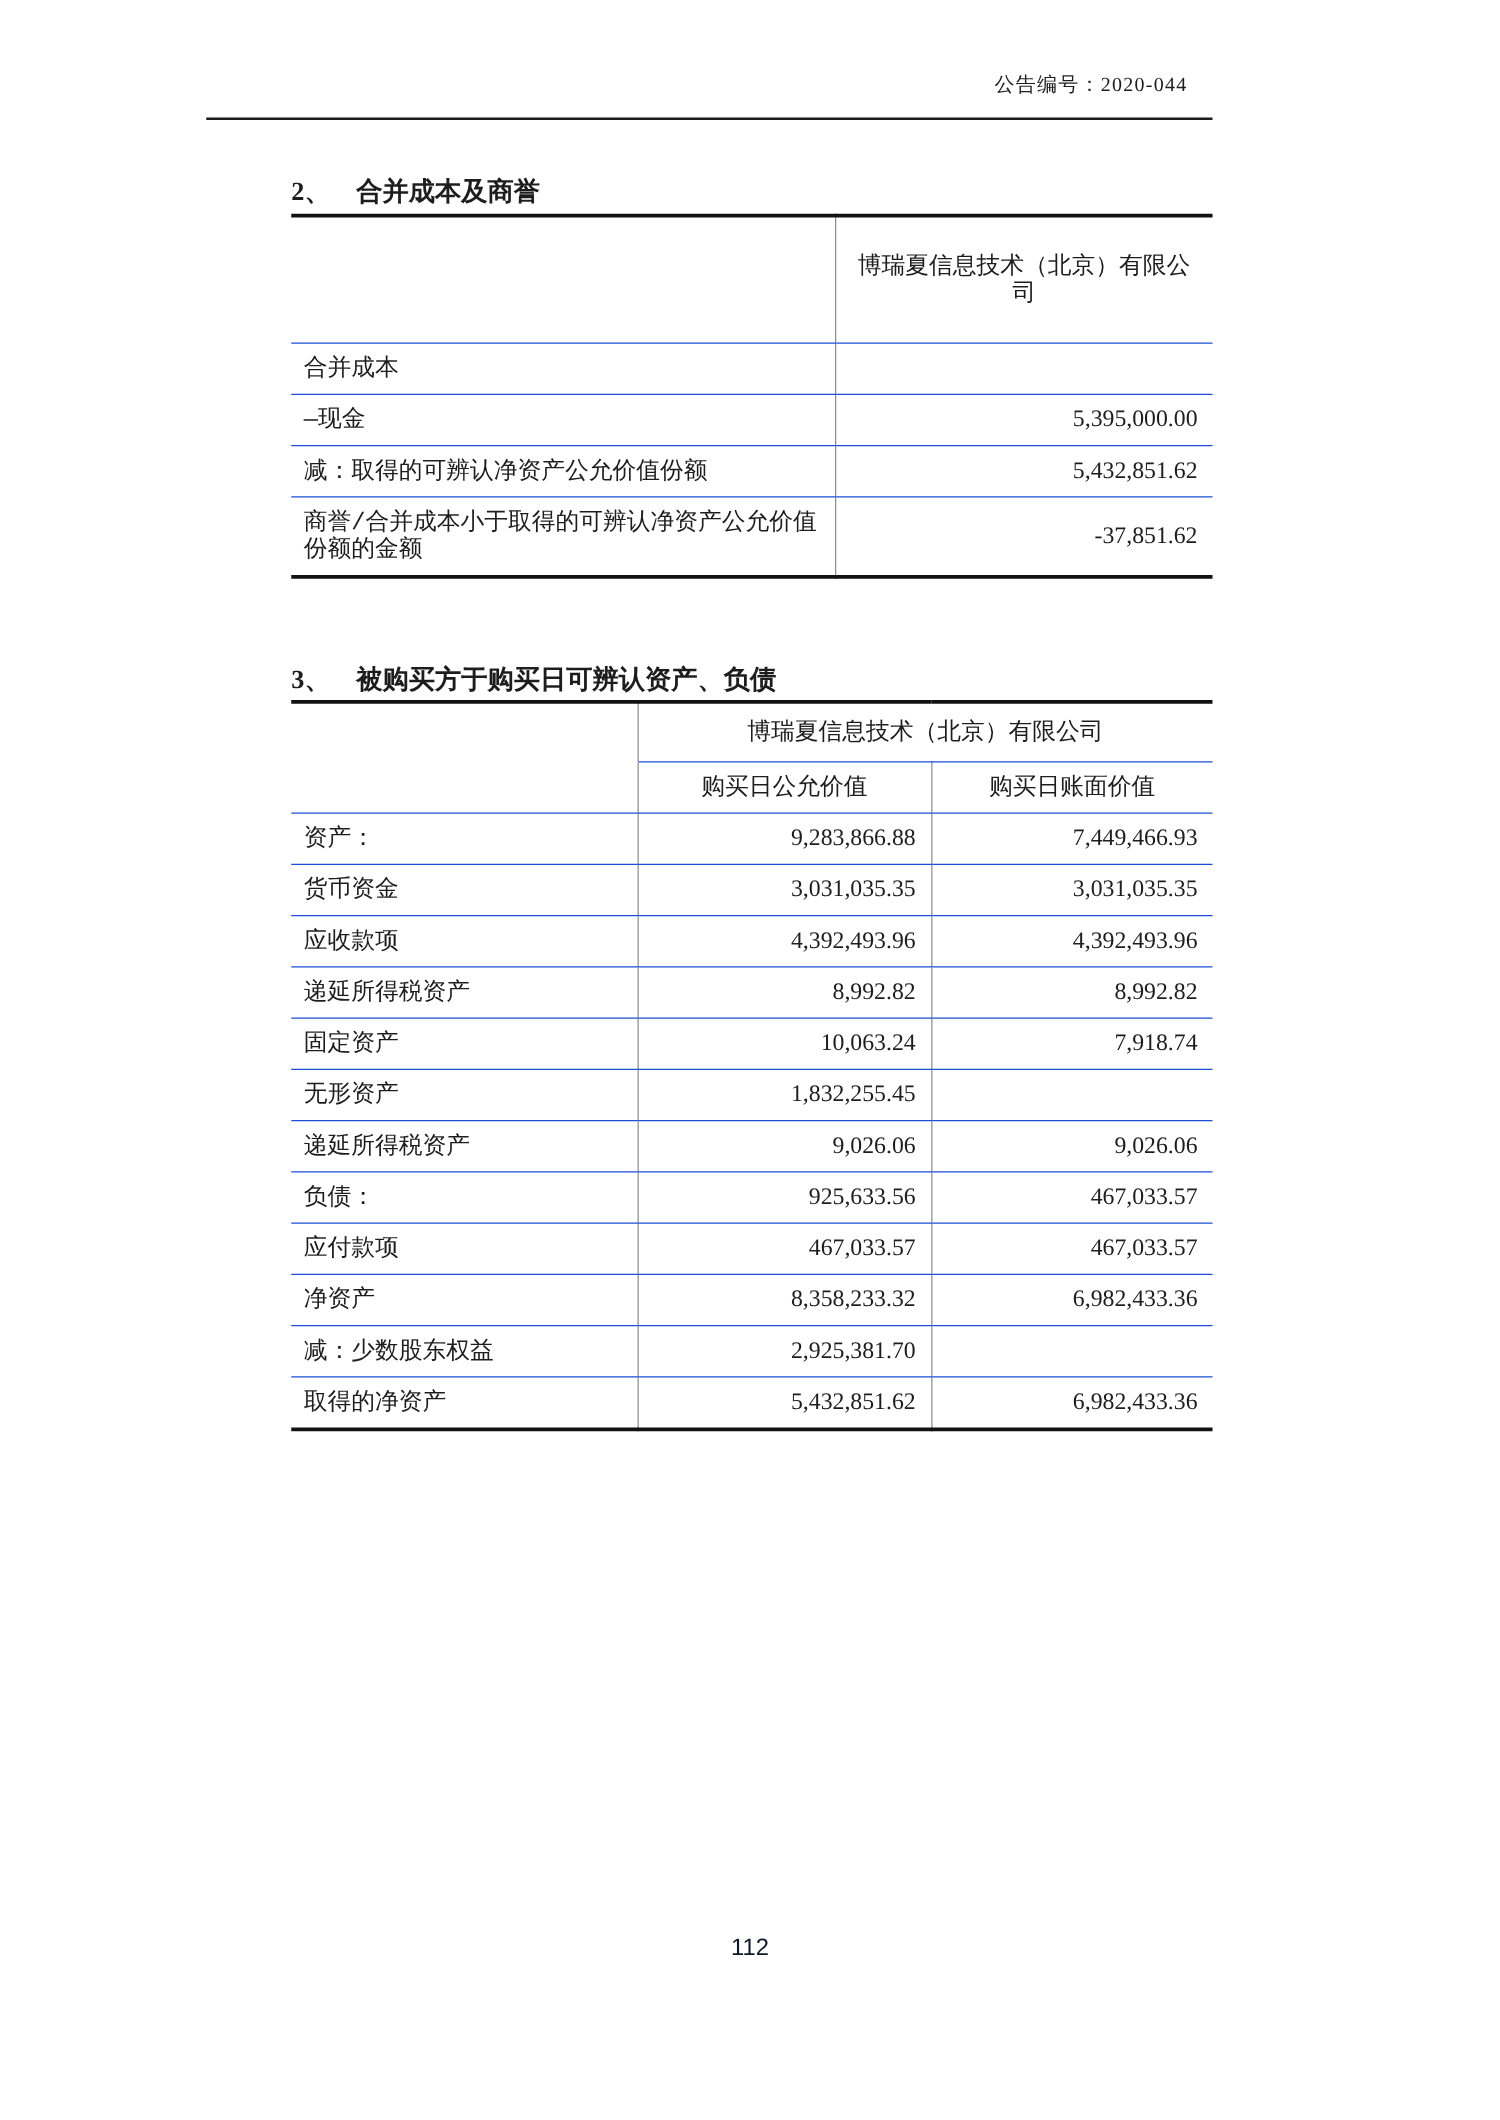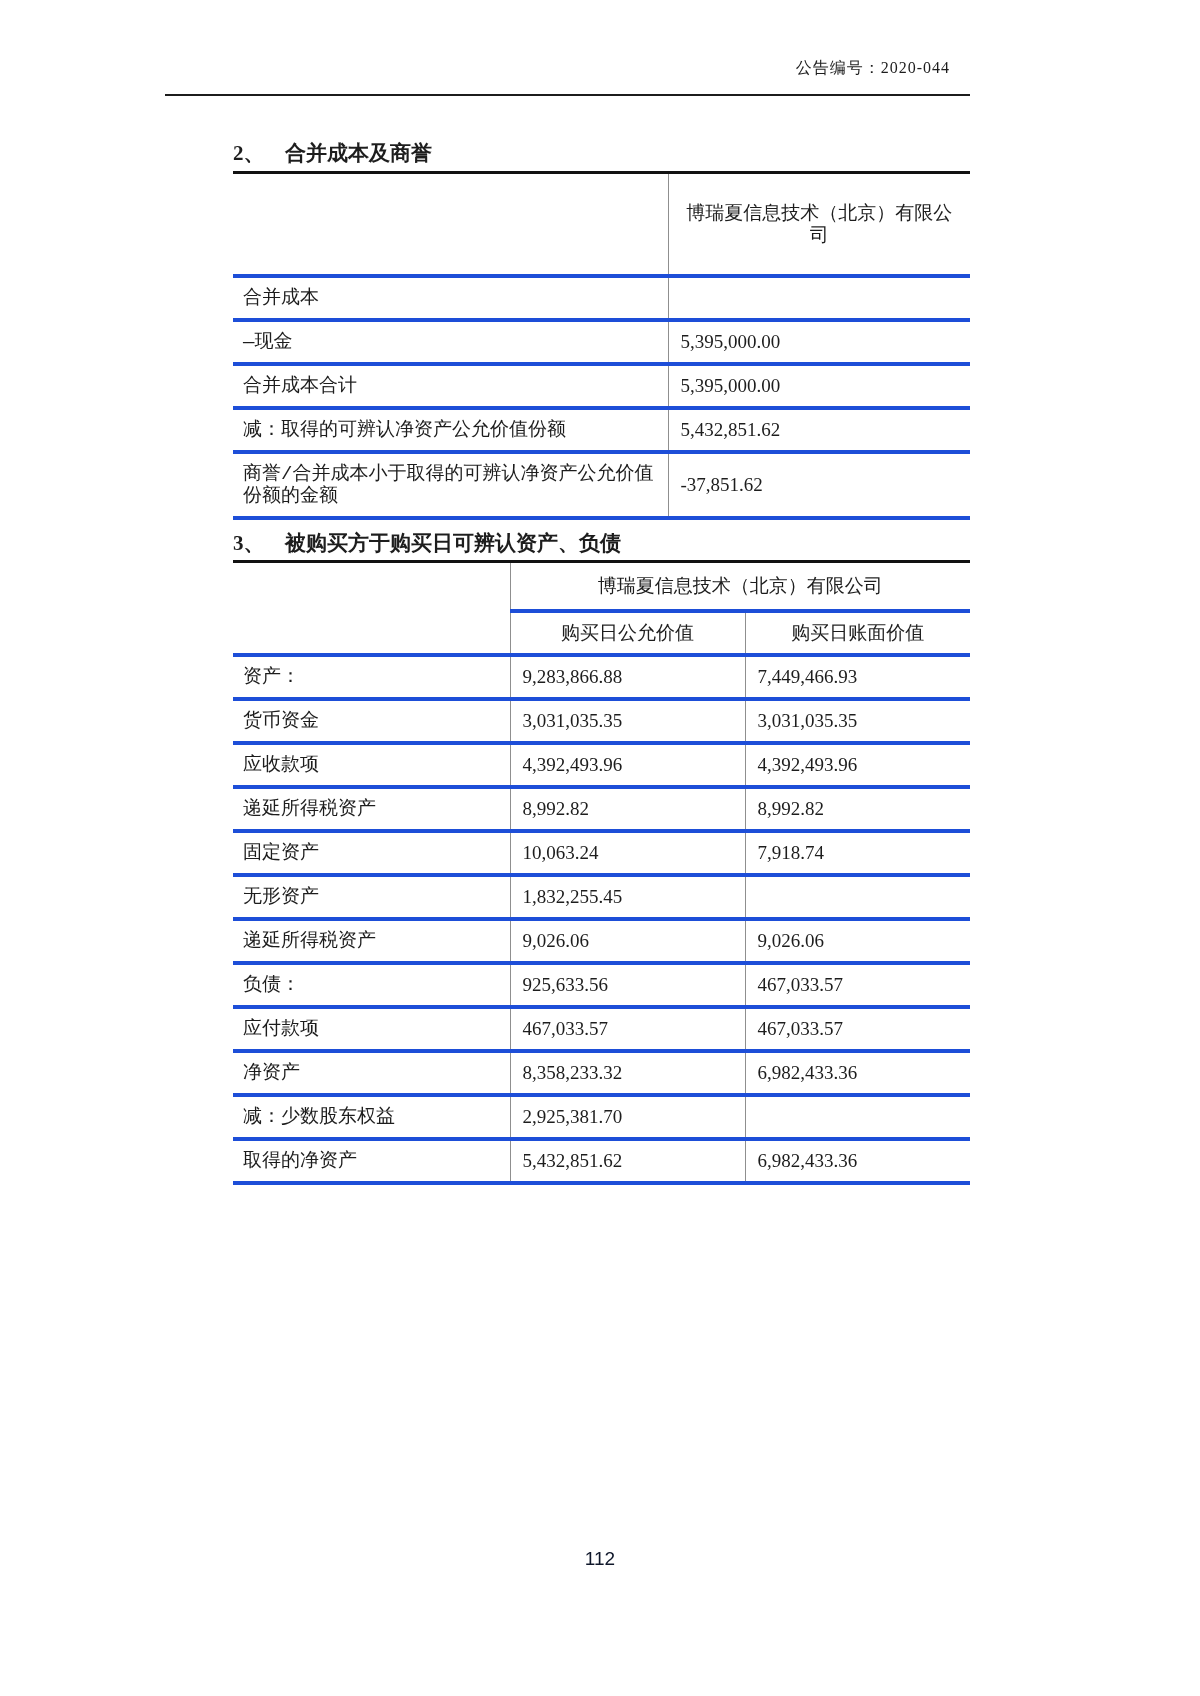--- a/index.html
+++ b/index.html
@@ -30,26 +30,26 @@
   #sec2-heading { top:139px; }
   #sec3-heading { top:529px; }
   
   table {
     border-collapse:collapse; table-layout:fixed;
     border-top:3px solid #121212; border-bottom:3px solid #121212;
     position:absolute; left:233px; width:737px;
   }
   td {
     font-size:19px; line-height:22px; color:#1d1d1d;
-    border-bottom:4px solid #1d4ed8;
+    border-bottom:1px solid #1d4ed8;
     padding:9px 12px; vertical-align:middle;
     overflow:hidden;
   }
   td.cell-label { text-align:left; padding-left:10px; padding-right:14px;font-family:Liberation Mono, monospace; }
-  td.cell-num { }
+  td.cell-num { text-align:right; }
   td.cell-center { text-align:center; }
   
   #table1 { top:171px; }
   #table1 td:first-child { border-right:1px solid #8f8f8f; }
   #table1 thead td { padding-top:28px; padding-bottom:28px; }
   
   #table2 { top:560px; }
   #table2 td:first-child { border-right:1px solid #8f8f8f; }
   #table2 tbody td:nth-child(2),
   #table2 tr.subhead-row td:nth-child(2) { border-right:1px solid #8f8f8f; }
@@ -87,24 +87,20 @@
         <td class="cell-center">博瑞夏信息技术（北京）有限公司</td>
       </tr>
     </thead>
     <tbody>
         <tr>
           <td class="cell-label">合并成本</td>
           <td class="cell-num"></td>
         </tr>
         <tr>
           <td class="cell-label">—现金</td>
-          <td class="cell-num">5,395,000.00</td>
-        </tr>
-        <tr>
-          <td class="cell-label">合并成本合计</td>
           <td class="cell-num">5,395,000.00</td>
         </tr>
         <tr>
           <td class="cell-label">减：取得的可辨认净资产公允价值份额</td>
           <td class="cell-num">5,432,851.62</td>
         </tr>
         <tr>
           <td class="cell-label">商誉/合并成本小于取得的可辨认净资产公允价值份额的金额</td>
           <td class="cell-num">-37,851.62</td>
         </tr>

